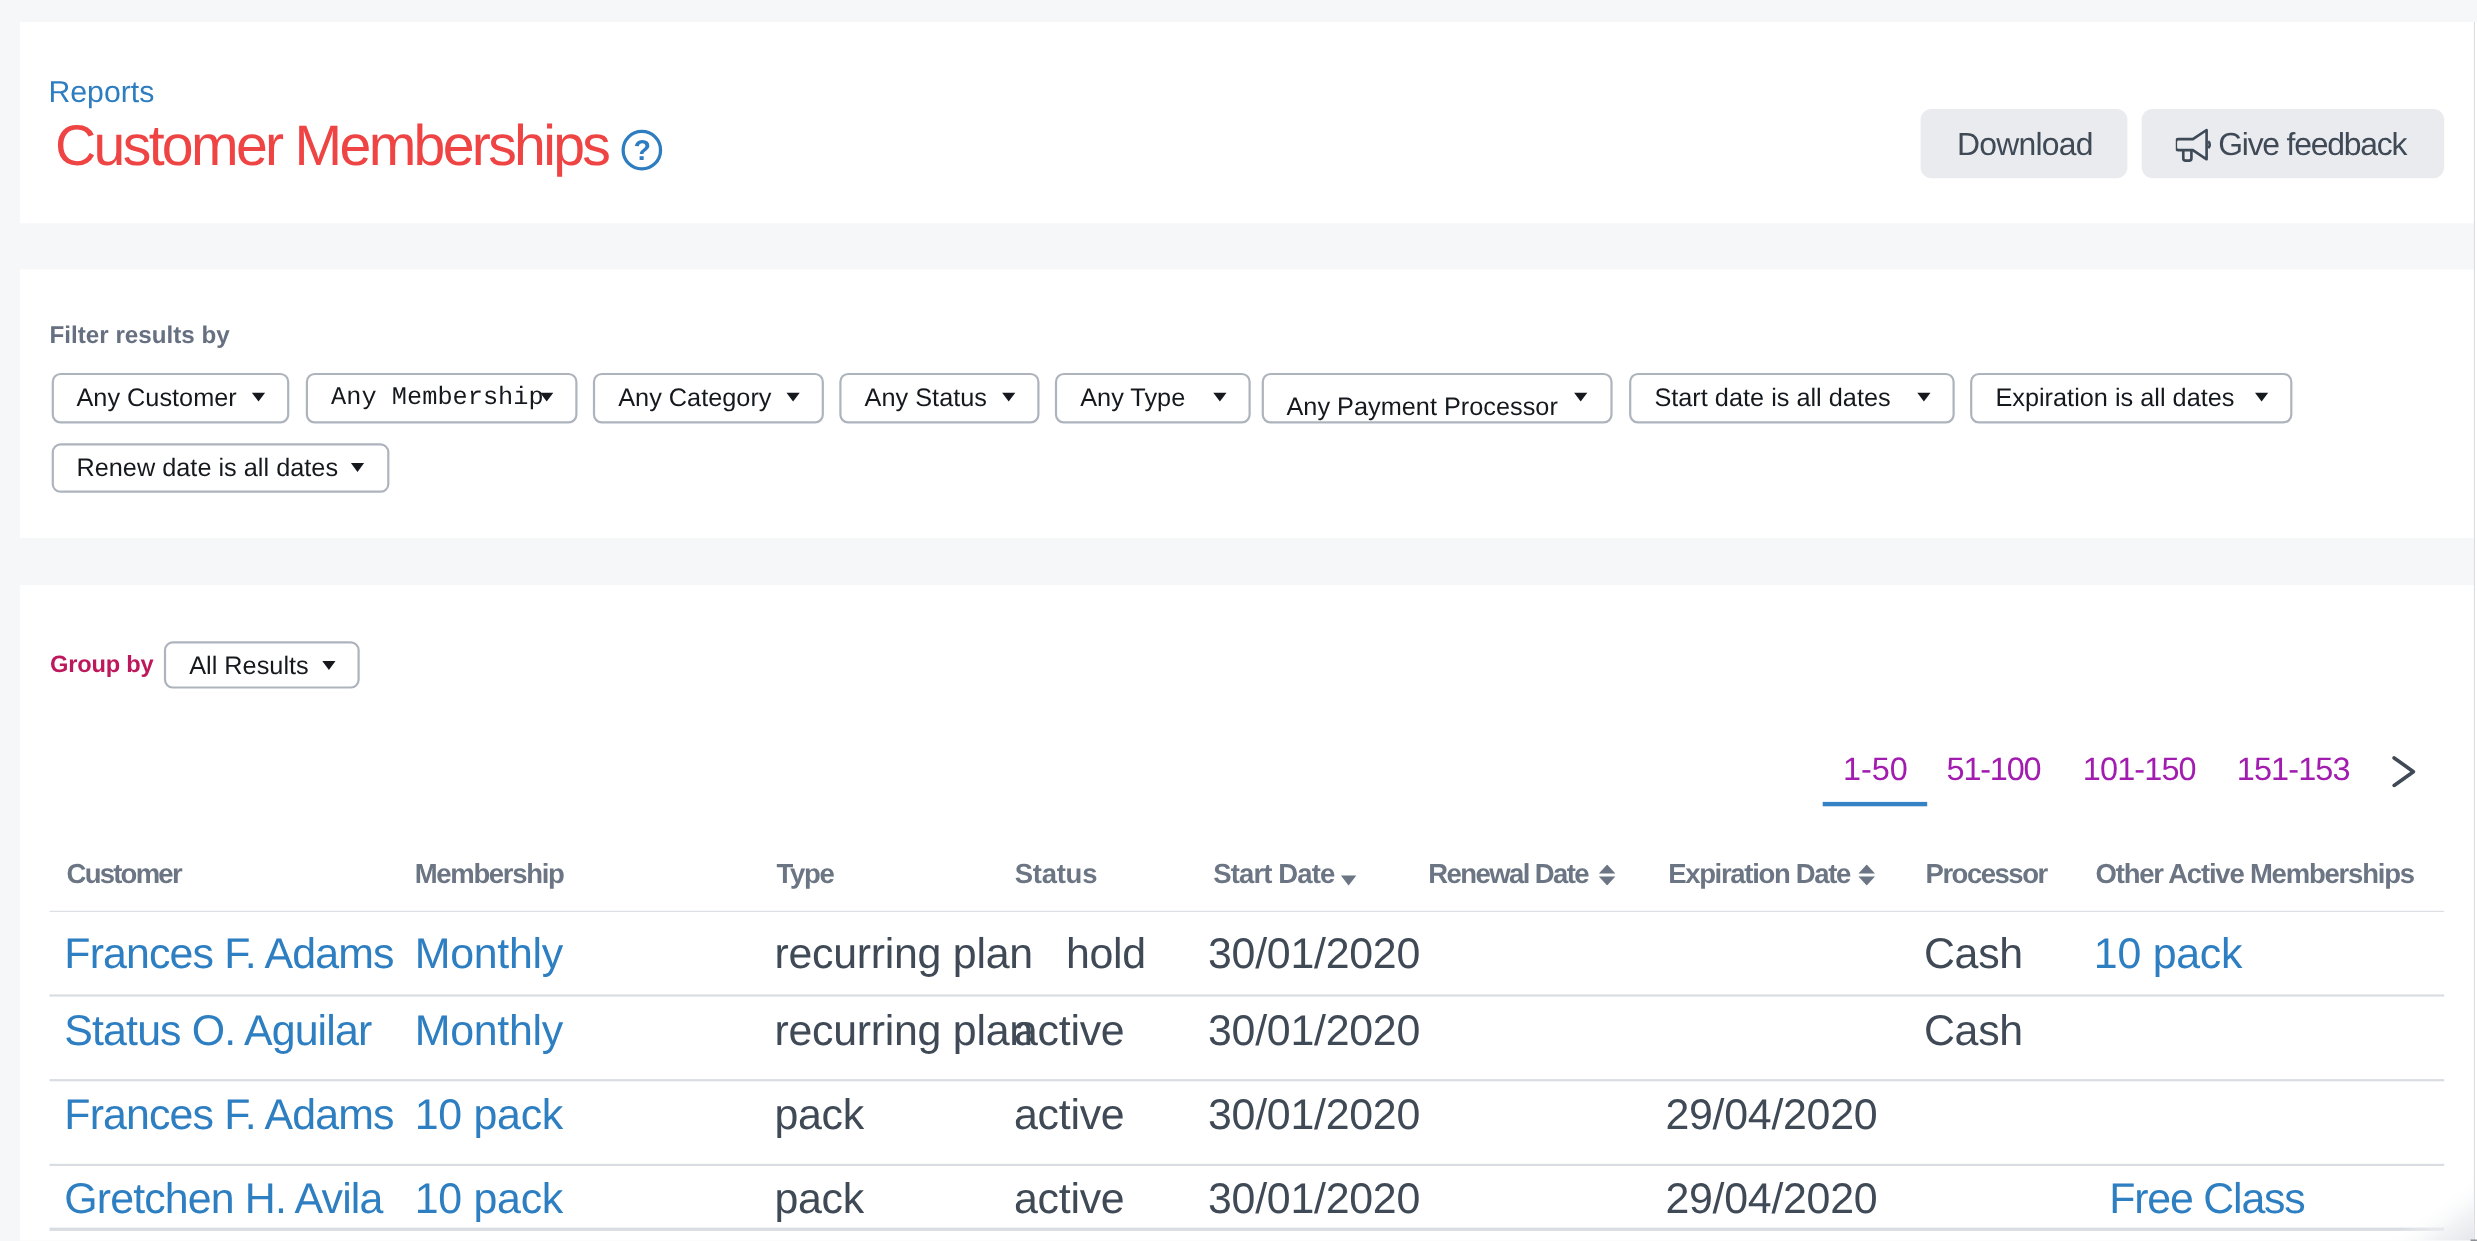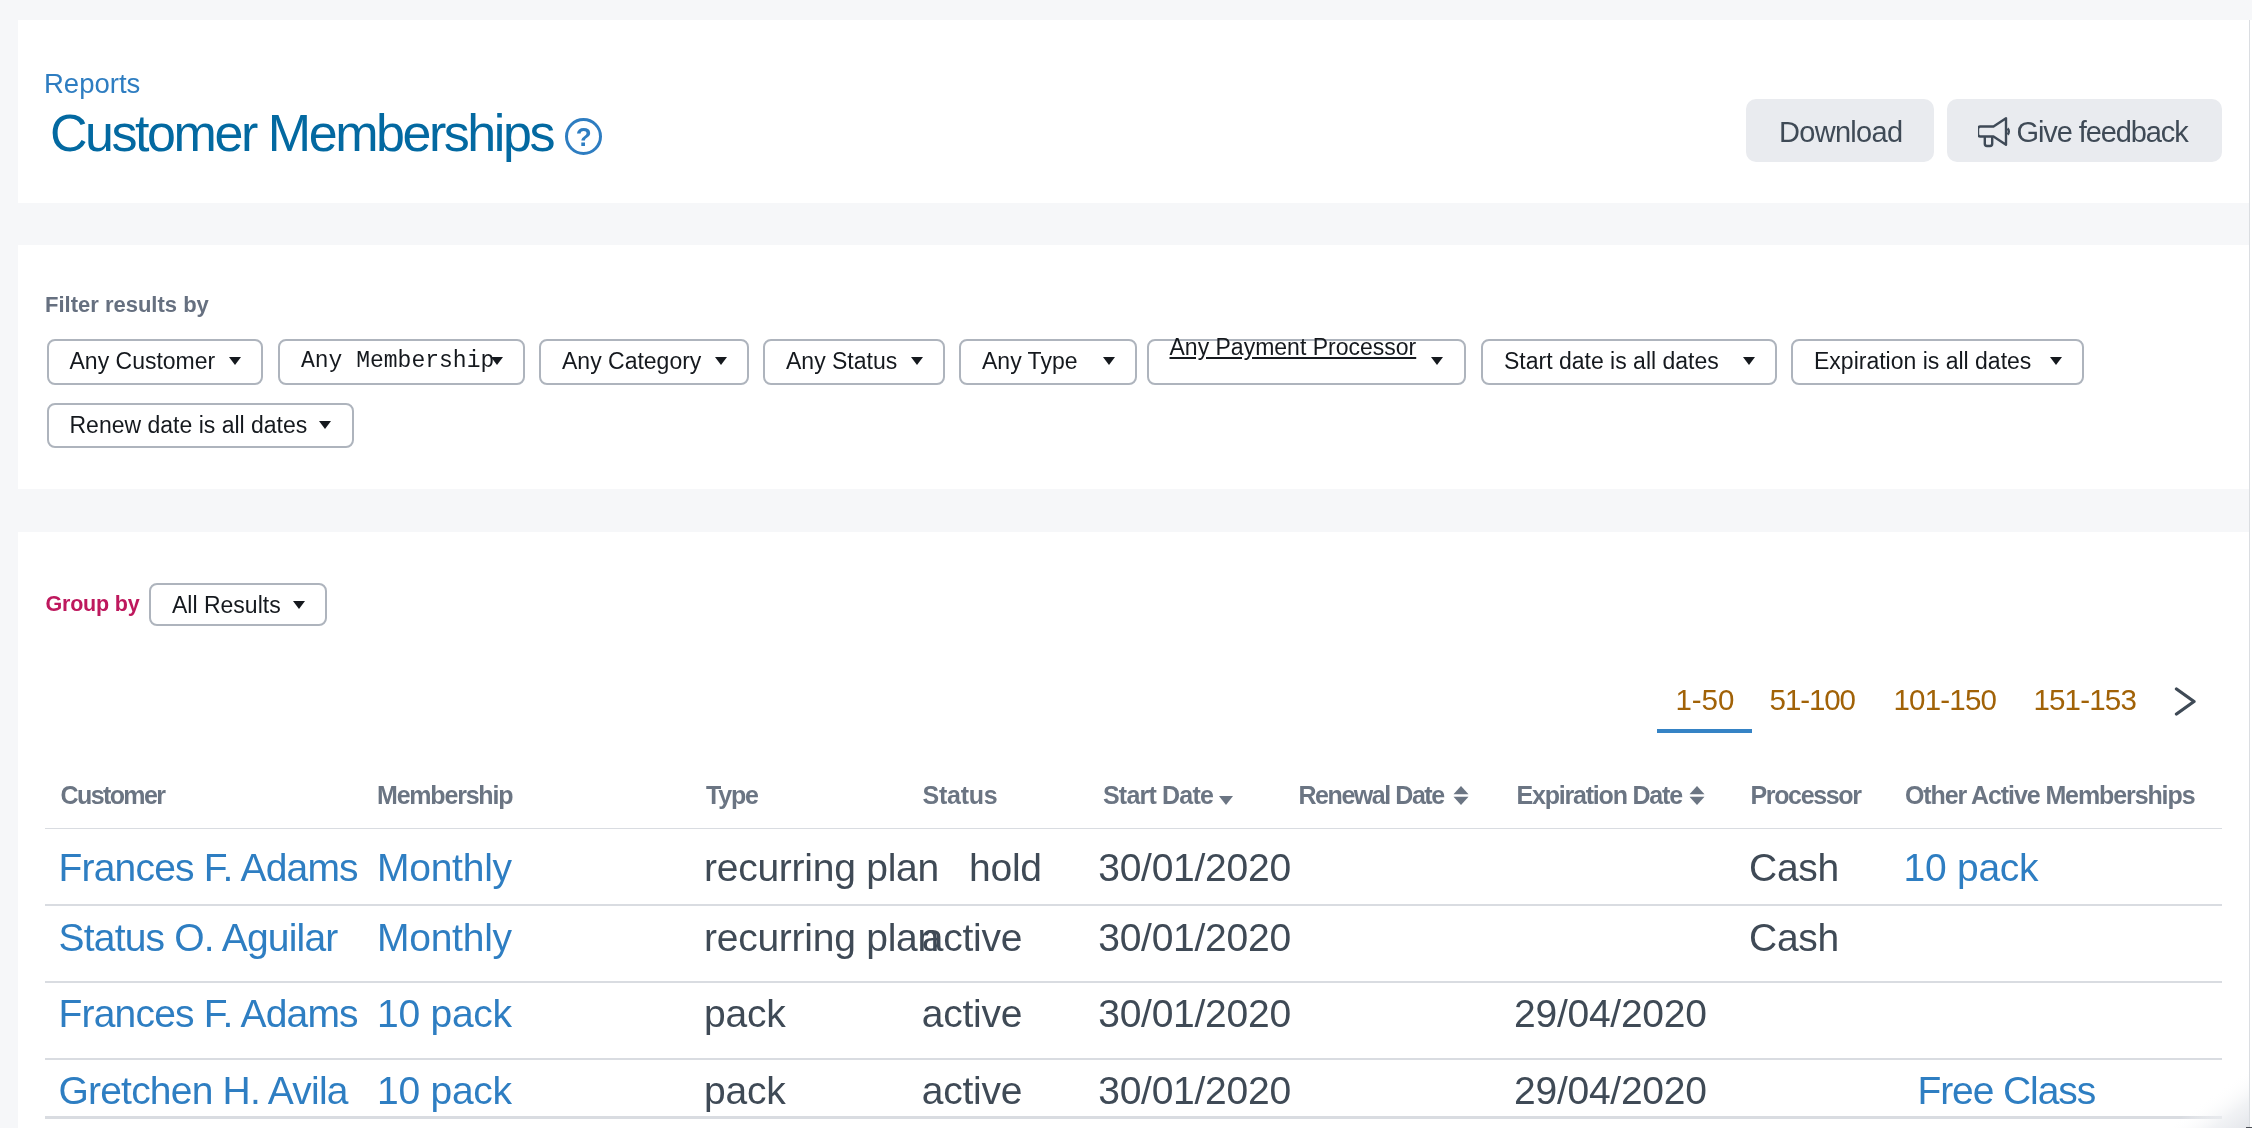--- a/index.html
+++ b/index.html
@@ -8,28 +8,28 @@
   .card { position:absolute; left:18px; width:2231px; background:#ffffff; }
   .link { color:#2e7ec2; }
   .dark { color:#3f4a56; }
   .ddbox { position:absolute; border:2px solid #aeb4bd; border-radius:8px; background:#fff; }
   .ddtxt { position:absolute; font-size:23px; line-height:23px; color:#15191e; white-space:pre; }
   .tri { position:absolute; width:0; height:0; border-left:6.8px solid transparent; border-right:6.8px solid transparent; border-top:8px solid #15191e; }
   .cell { position:absolute; font-size:39px; line-height:29px; letter-spacing:-0.25px; white-space:pre; }
   .name { letter-spacing:-0.8px; }
   .hdr { position:absolute; font-size:25px; line-height:25px; font-weight:bold; color:#6b7583; letter-spacing:-1.2px; white-space:pre; }
   .hline { position:absolute; left:45px; width:2177px; height:1.5px; background:#d9dce1; }
-  .pag { position:absolute; font-size:29.5px; line-height:29.5px; color:#a16207; white-space:pre; }
+  .pag { position:absolute; font-size:29.5px; line-height:29.5px; color:#a21caf; white-space:pre; }
 </style>
 </head>
 <body>
 
 <div class="card" style="top:20px; height:183px;"></div>
 <div class="abs" style="left:44px; top:69.7px; font-size:27.5px; line-height:27.5px; color:#2e7dc1;">Reports</div>
-<div class="abs" style="left:50px; top:106.5px; font-size:52px; line-height:52px; color:#0369a1; letter-spacing:-2.45px;">Customer Memberships</div>
+<div class="abs" style="left:50px; top:106.5px; font-size:52px; line-height:52px; color:#ef4444; letter-spacing:-2.45px;">Customer Memberships</div>
 <svg class="abs" style="left:564px; top:117px;" width="39" height="39" viewBox="0 0 39 39">
   <circle cx="19.5" cy="19.5" r="17" fill="none" stroke="#2e7dc1" stroke-width="3"></circle>
   <text x="19.8" y="28.6" text-anchor="middle" font-size="26" font-weight="bold" fill="#2e7dc1" font-family="Liberation Sans">?</text>
 </svg>
 
 <div class="abs" style="left:1746px; top:99px; width:188px; height:63px; background:#e9ebef; border-radius:10px;"></div>
 <div class="abs dark" style="left:1779px; top:118px; font-size:29px; line-height:29px; letter-spacing:-0.7px;">Download</div>
 
 <div class="abs" style="left:1947px; top:99px; width:275px; height:63px; background:#e9ebef; border-radius:10px;"></div>
 <svg class="abs" style="left:1978px; top:116px;" width="34" height="32" viewBox="0 0 34 32">
@@ -52,21 +52,21 @@
 <div class="ddbox" style="left:1146.5px; top:339px; width:319px; height:46px;"></div>
 <div class="ddbox" style="left:1481px; top:339px; width:296px;   height:46px;"></div>
 <div class="ddbox" style="left:1791px; top:339px; width:293px;   height:46px;"></div>
 <div class="ddbox" style="left:46.5px; top:403px; width:307px;   height:45px;"></div>
 
 <div class="ddtxt" style="left:69.5px;  top:350.2px;">Any Customer</div>
 <div class="ddtxt" style="left:301px;  top:350.2px;font-family:Liberation Mono, monospace;">Any Membership</div>
 <div class="ddtxt" style="left:562px;  top:350.2px;">Any Category</div>
 <div class="ddtxt" style="left:786px;  top:350.2px;">Any Status</div>
 <div class="ddtxt" style="left:982px;  top:350.2px;">Any Type</div>
-<div class="ddtxt" style="left:1169.5px; top:336px;text-decoration:underline;">Any Payment Processor</div>
+<div class="ddtxt" style="left:1169.5px; top:358px;">Any Payment Processor</div>
 <div class="ddtxt" style="left:1504px; top:350.2px;">Start date is all dates</div>
 <div class="ddtxt" style="left:1814px; top:350.2px;">Expiration is all dates</div>
 <div class="ddtxt" style="left:69.5px; top:414.3px;">Renew date is all dates</div>
 
 <span class="tri" style="left:228.7px; top:356.5px;"></span>
 <span class="tri" style="left:490.7px; top:356.5px;"></span>
 <span class="tri" style="left:714.7px; top:356.5px;"></span>
 <span class="tri" style="left:910.7px; top:356.5px;"></span>
 <span class="tri" style="left:1102.7px; top:356.5px;"></span>
 <span class="tri" style="left:1431.2px; top:356.5px;"></span>

